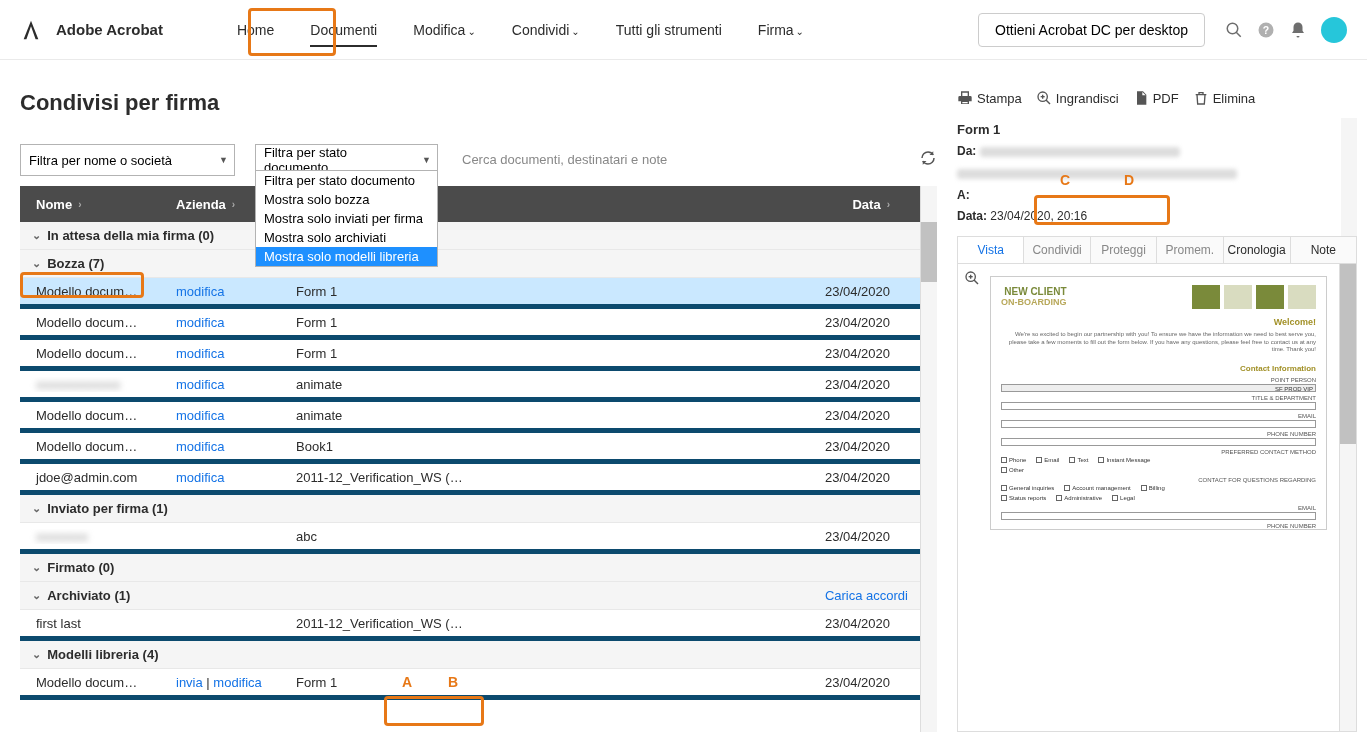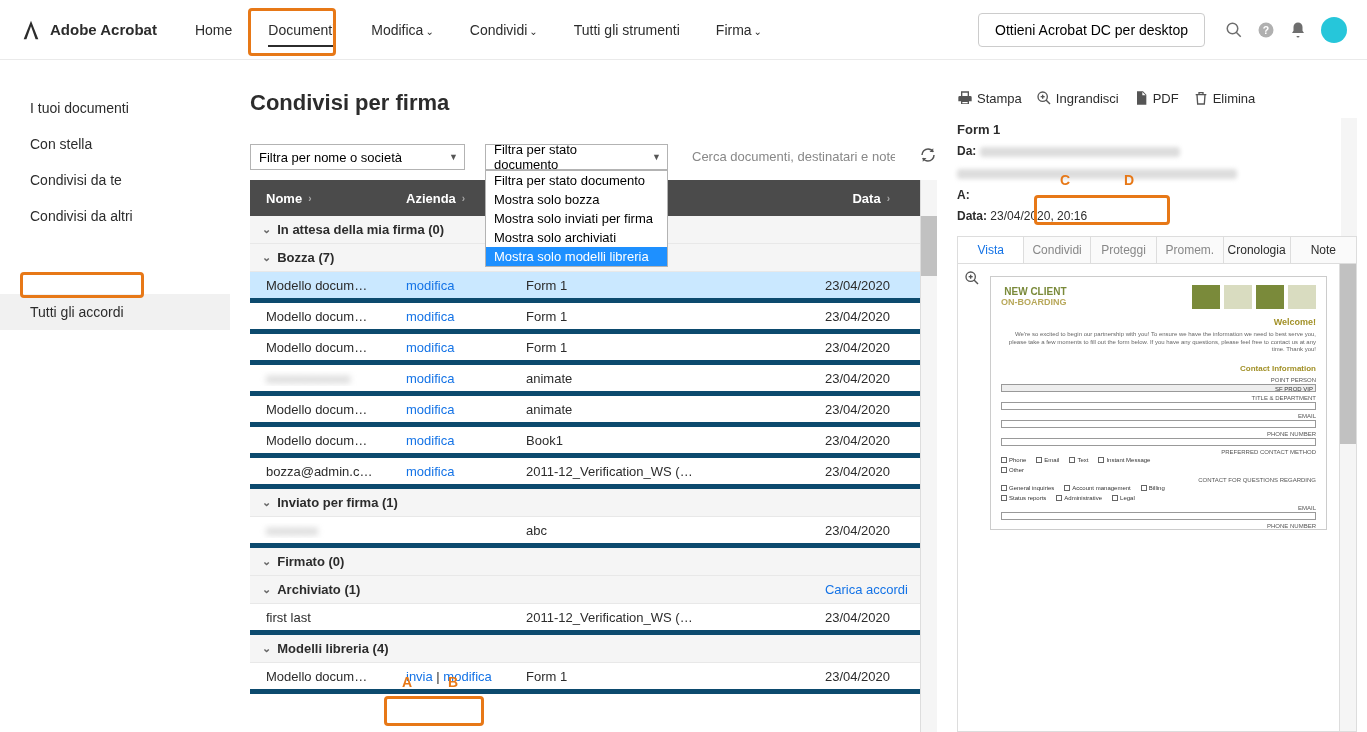--- a/index.html
+++ b/index.html
@@ -1,18 +1,18 @@
 <!DOCTYPE html>
 <html><head>
 <meta charset="utf-8">
 <style>
 * { margin: 0; padding: 0; box-sizing: border-box; font-family: -apple-system, BlinkMacSystemFont, "Segoe UI", Arial, sans-serif; }
 body { background: #fff; overflow: hidden; }
 .topbar { display: flex; align-items: center; height: 60px; padding: 0 20px; border-bottom: 1px solid #eaeaea; }
-.logo-section { display: flex; align-items: center; gap: 8px; margin-right: 20px; }
+.logo-section { display: flex; align-items: center; gap: 14px; margin-right: 56px; }
 .logo-section svg { width: 22px; height: 22px; }
 .logo-text { font-weight: 700; font-size: 15px; color: #2c2c2c; }
 .nav { display: flex; gap: 0; }
 .nav-item { padding: 19px 18px; font-size: 14px; color: #2c2c2c; cursor: pointer; position: relative; }
 .nav-item.active::after { content:""; position:absolute; bottom:10px; left:18px; right:18px; height:2px; background:#2c2c2c; }
 .chev { font-size: 10px; margin-left: 2px; }
 .spacer { flex: 1; }
 .desktop-btn { border:1px solid #ccc; border-radius:4px; padding:8px 16px; font-size:14px; background:#fff; cursor:pointer; }
 .top-icons { display:flex; align-items:center; gap:14px; margin-left:20px; }
 .top-icon { color:#6e6e6e; cursor:pointer; display:flex; }
@@ -21,21 +21,21 @@
 .main { display:flex; height: calc(732px - 60px); }
 .sidebar { width: 230px; padding: 30px 0; }
 .sidebar-item { padding: 10px 30px; font-size:14px; color:#2c2c2c; cursor:pointer; }
 .sidebar-item.selected { background:#f1f1f1; }
 
 .content { flex:1; display:flex; padding: 30px 10px 0 20px; gap:20px; overflow:hidden; }
 .left-panel { flex:1; display:flex; flex-direction:column; min-width:0; }
 .page-title { font-size:22px; font-weight:700; color:#2c2c2c; margin-bottom:28px; }
 
 .filters { display:flex; gap:20px; align-items:center; margin-bottom:10px; position:relative; }
-.select-box { border:1px solid #b3b3b3; height:26px; font-size:13px; padding:0 22px 0 8px; background:#fff; position:relative; display:flex; align-items:center; cursor:pointer; }
+.select-box { border:1px solid #b3b3b3; height:32px; font-size:13px; padding:0 22px 0 8px; background:#fff; position:relative; display:flex; align-items:center; cursor:pointer; }
 .select-box::after { content:"▼"; position:absolute; right:6px; font-size:9px; color:#555; }
 .sel1 { width:215px; }
 .sel2 { width:183px; }
 .search-input { flex:1; border:none; border-bottom:1px solid transparent; height:26px; font-size:13px; padding:0 4px; outline:none; color:#888; }
 .search-input::placeholder { color:#888; }
 .refresh-icon { cursor:pointer; color:#555; }
 
 .dropdown { position:absolute; top:26px; left:235px; width:183px; background:#fff; border:1px solid #b3b3b3; z-index:10; font-size:13px; }
 .dropdown div { padding:2px 8px; cursor:pointer; }
 .dropdown div.sel { background:#1e90ff; color:#fff; }
@@ -160,28 +160,20 @@
     <span class="top-icon">
         <svg width="18" height="18" viewBox="0 0 24 24">
           <path fill="#6e6e6e" d="M12 2a6 6 0 00-6 6v5l-2 3h16l-2-3V8a6 6 0 00-6-6zm0 20a2 2 0 002-2h-4a2 2 0 002 2z"></path>
         </svg>
       </span>
     <div class="avatar"></div>
   </div>
 </div>
 
 <div class="main">
-  <div class="sidebar">
-    <div class="sidebar-item">I tuoi documenti</div>
-    <div class="sidebar-item">Con stella</div>
-    <div class="sidebar-item">Condivisi da te</div>
-    <div class="sidebar-item">Condivisi da altri</div>
-    <div style="height:60px"></div>
-    <div class="sidebar-item selected">Tutti gli accordi</div>
-  </div>
 
   <div class="content">
     <div class="left-panel">
       <div class="page-title">Condivisi per firma</div>
 
       <div class="filters">
         <div class="select-box sel1">Filtra per nome o società</div>
         <div class="select-box sel2">Filtra per stato documento</div>
         <input class="search-input" placeholder="Cerca documenti, destinatari e note" style="">
         <span class="refresh-icon"><svg width="18" height="18" viewBox="0 0 24 24">
@@ -258,21 +250,21 @@
               <div class="cell titolo">animate</div>
               <div class="cell data">23/04/2020</div>
           </div>
           <div class="data-row">
             <div class="cell nome">Modello documento</div>
               <div class="cell azienda"><span class="link">modifica</span></div>
               <div class="cell titolo">Book1</div>
               <div class="cell data">23/04/2020</div>
           </div>
           <div class="data-row">
-            <div class="cell nome">bozza@admin.com</div>
+            <div class="cell nome">jdoe@admin.com</div>
               <div class="cell azienda"><span class="link">modifica</span></div>
               <div class="cell titolo">2011-12_Verification_WS (1) (1)</div>
               <div class="cell data">23/04/2020</div>
           </div>
 
           <div class="section-row">
               <span class="sec-chev">⌄</span>
               <span>Inviato per firma (1)</span>
             </div>
           <div class="data-row">

